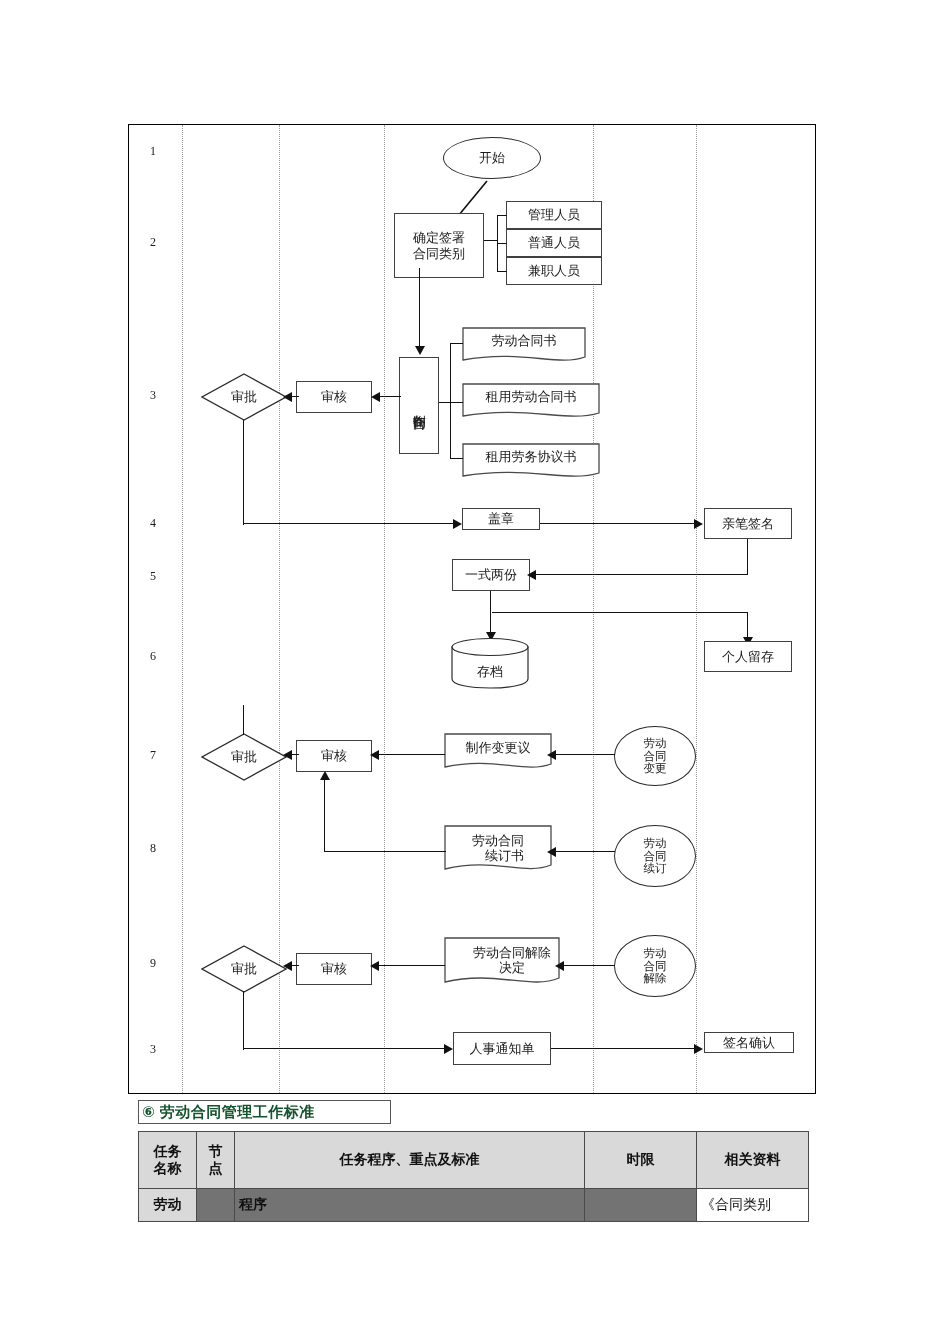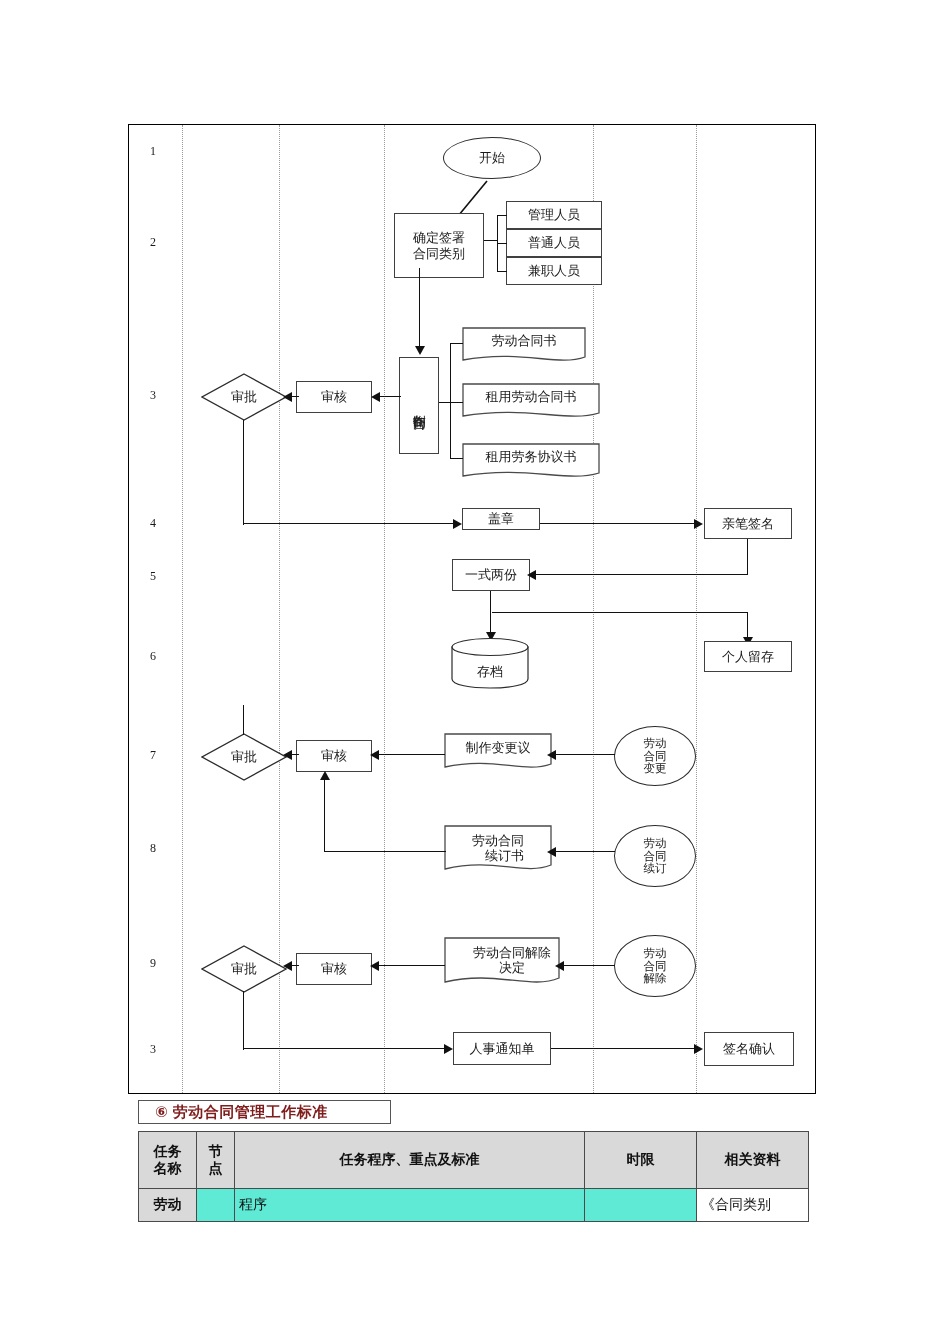--- a/index.html
+++ b/index.html
@@ -52,33 +52,33 @@
   .arr-l{border-top:5px solid transparent;border-bottom:5px solid transparent;
          border-right:9px solid #111;}
   .arr-d{border-left:5px solid transparent;border-right:5px solid transparent;
          border-top:9px solid #111;}
   .arr-u{border-left:5px solid transparent;border-right:5px solid transparent;
          border-bottom:9px solid #111;}
 
   
   #sec-title{position:absolute;left:138px;top:1100px;width:253px;height:24px;
              border:1px solid #555;box-sizing:border-box;background:#fff;
-             display:flex;align-items:center;padding-left:16px;
+             display:flex;align-items:center;padding-left:3px;
              font-family:"Liberation Sans","DejaVu Sans",sans-serif;
-             font-weight:bold;font-size:15px;letter-spacing:.5px;color:#7f1d1d;}
+             font-weight:bold;font-size:15px;letter-spacing:.5px;color:#14532d;}
 
   
   #std-table{position:absolute;left:138px;top:1131px;width:670px;
              border-collapse:collapse;table-layout:fixed;}
   #std-table td{border:1px solid #4a4a4a;font-size:14px;color:#111;
                 padding:2px 4px;vertical-align:middle;
                 font-family:"Liberation Serif","DejaVu Serif",serif;}
   .th{background:#d9d9d9;text-align:center;font-weight:bold;line-height:1.25;}
   .cell-gray{background:#d9d9d9;text-align:center;font-weight:bold;}
-  .cell-green{background:#5eead4;}
+  .cell-green{background:#737373;font-weight:bold;}
   .cell-white{background:#fff;}
 </style>
 </head>
 <body>
 
 <div id="page">
 
   <div id="chart-frame">
 
     <div class="vline" style="left:53px;"></div>
@@ -278,21 +278,21 @@
     <div class="arr arr-l" style="left:241px;top:836px;"></div>
 
     <div class="ln lnh" style="left:161px;top:840px;width:9px;"></div>
     <div class="arr arr-l" style="left:154px;top:836px;"></div>
 
     <div class="ln lnv" style="left:114px;top:866px;height:59px;"></div>
     <div class="ln lnh" style="left:114px;top:923px;width:204px;"></div>
     <div class="arr arr-r" style="left:315px;top:919px;"></div>
 
     <div class="box" style="left:324px;top:907px;width:98px;height:33px;">人事通知单</div>
-    <div class="box" style="left:575px;top:907px;width:90px;height:34px;">签名确认</div>
+    <div class="box" style="left:575px;top:907px;width:90px;height:21px;">签名确认</div>
 
     <div class="ln lnh" style="left:422px;top:923px;width:146px;"></div>
     <div class="arr arr-r" style="left:565px;top:919px;"></div>
 
   </div>
 
   <div id="sec-title">⑥ 劳动合同管理工作标准</div>
 
   <table id="std-table">
     <colgroup>

